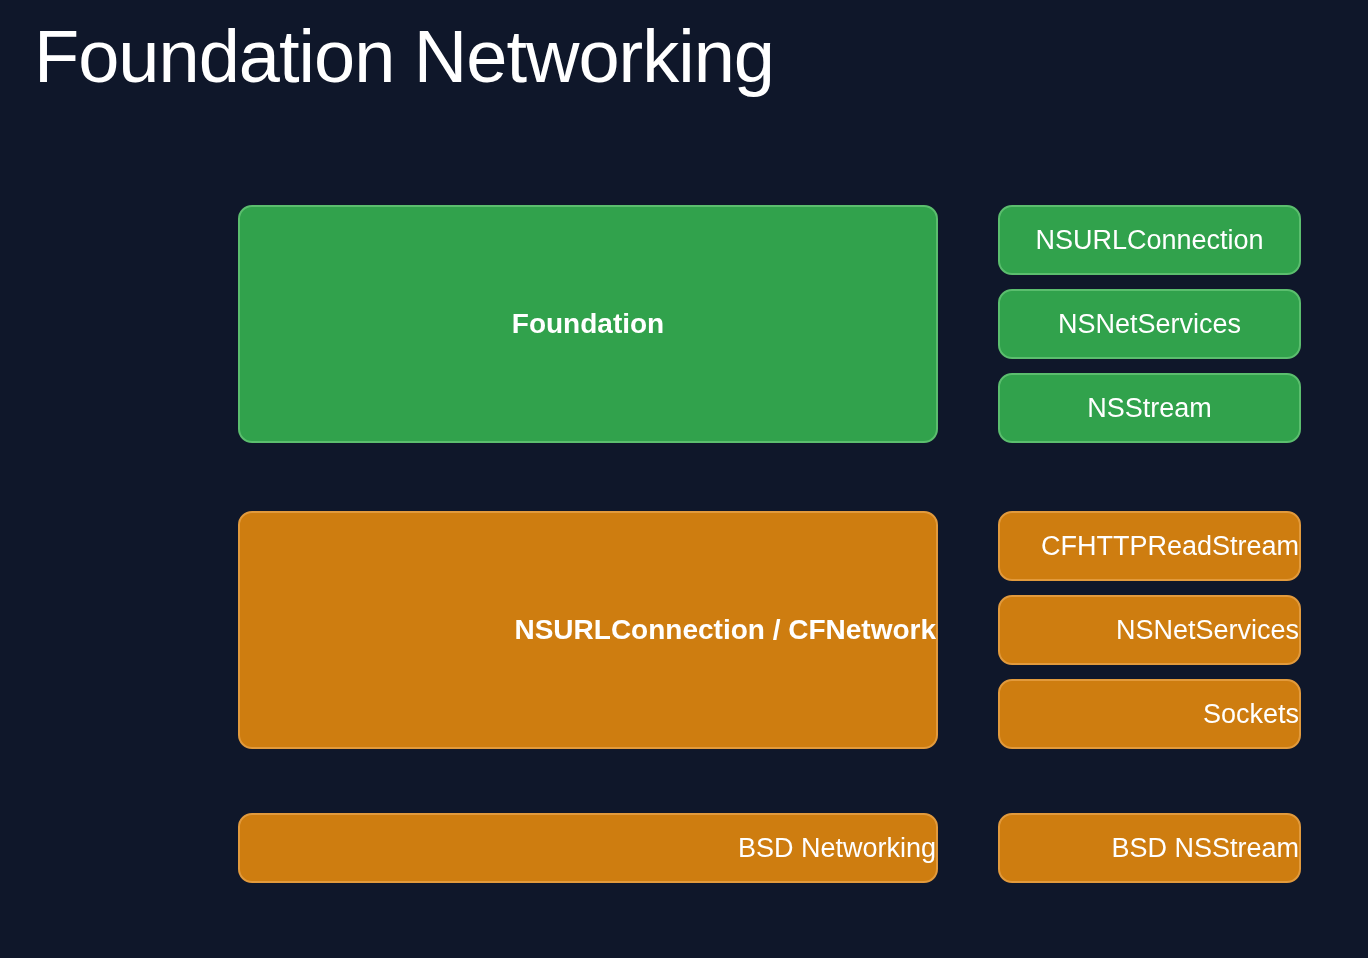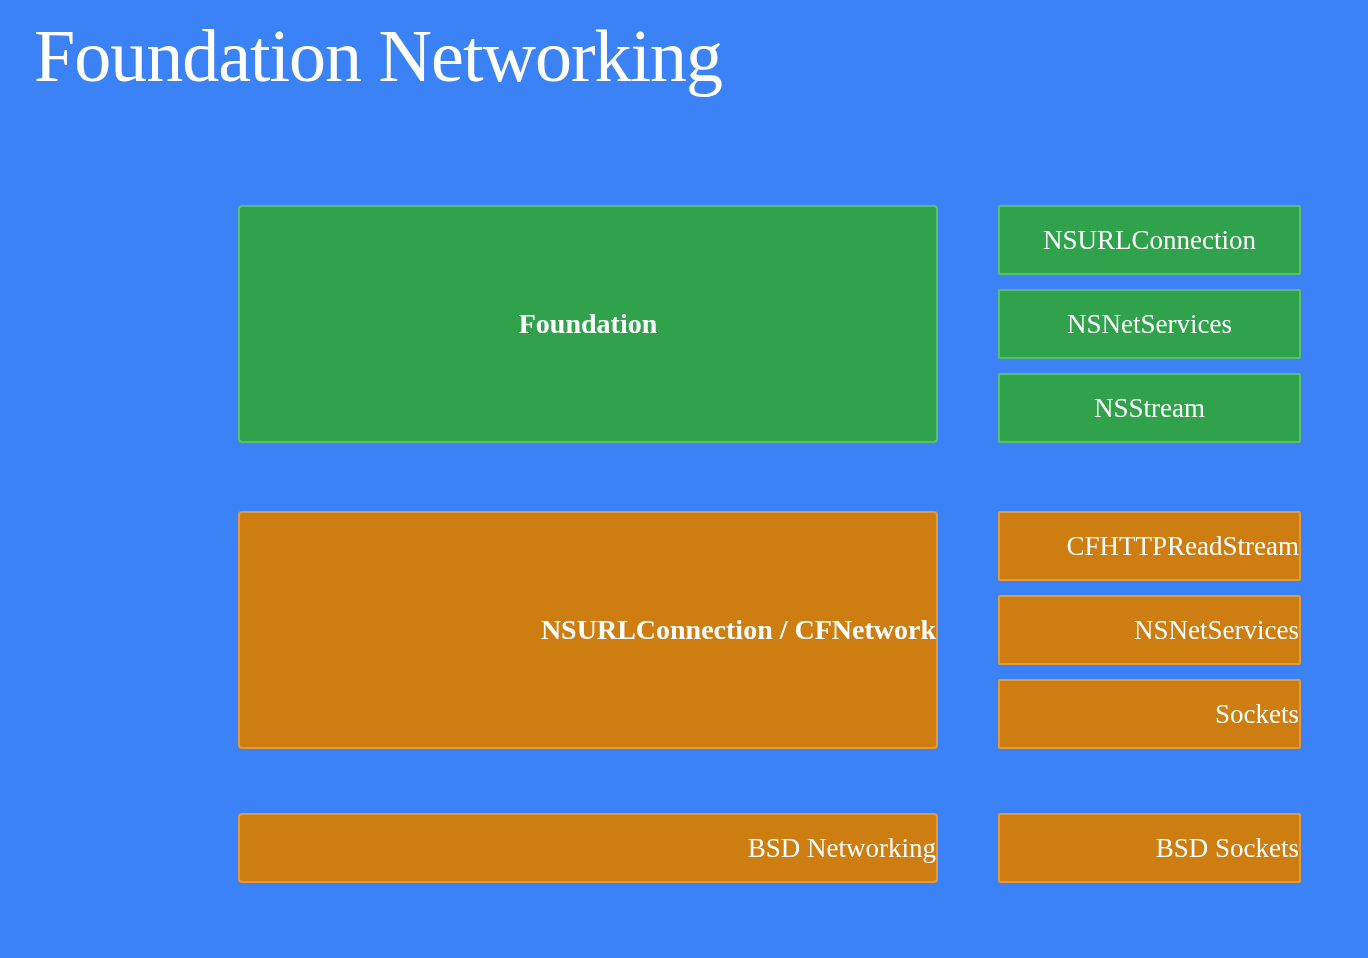--- a/index.html
+++ b/index.html
@@ -5,23 +5,22 @@
   html, body {
     margin: 0;
     padding: 0;
     background: #000;
     font-family: "Liberation Sans", sans-serif;
   }
   .slide {
     position: relative;
     width: 1368px;
     height: 958px;
-    background: #3b82f6;
+    background: #0f172a;
     overflow: hidden;
-    font-family: Liberation Serif, serif;
   }
   .title {
     position: absolute;
     left: 34px;
     top: 14px;
     margin: 0;
     color: #ffffff;
     font-size: 74px;
     font-weight: 400;
     letter-spacing: -1px;
@@ -39,39 +38,39 @@
   .main-box {
     position: absolute;
     left: 0;
     top: 0;
     width: 700px;
     height: 100%;
     box-sizing: border-box;
     display: flex;
     align-items: center;
     justify-content: center;
-    border-radius: 4px;
+    border-radius: 14px;
   }
   .side-col {
     position: absolute;
     left: 760px;
     top: 0;
     width: 303px;
     height: 100%;
     display: flex;
     flex-direction: column;
     justify-content: space-between;
   }
   .item-box {
     box-sizing: border-box;
     height: 70px;
     display: flex;
     align-items: center;
     justify-content: center;
-    border-radius: 2px;
+    border-radius: 14px;
   }
   .green {
     background: #31a24c;
     border: 2px solid #5bbe6e;
   }
   .orange {
     background: #ce7d10;
     border: 2px solid #e29a3c;
     justify-content: flex-end;
   }
@@ -130,18 +129,18 @@
       </div>
     </div>
   </section>
 
   <section class="layer layer-bsd">
     <div class="main-box orange">
       <span class="box-label">BSD Networking</span>
     </div>
     <div class="side-col">
       <div class="item-box orange">
-        <span class="box-label">BSD Sockets</span>
+        <span class="box-label">BSD NSStream</span>
       </div>
     </div>
   </section>
 
 </div>
 
 </body></html>

